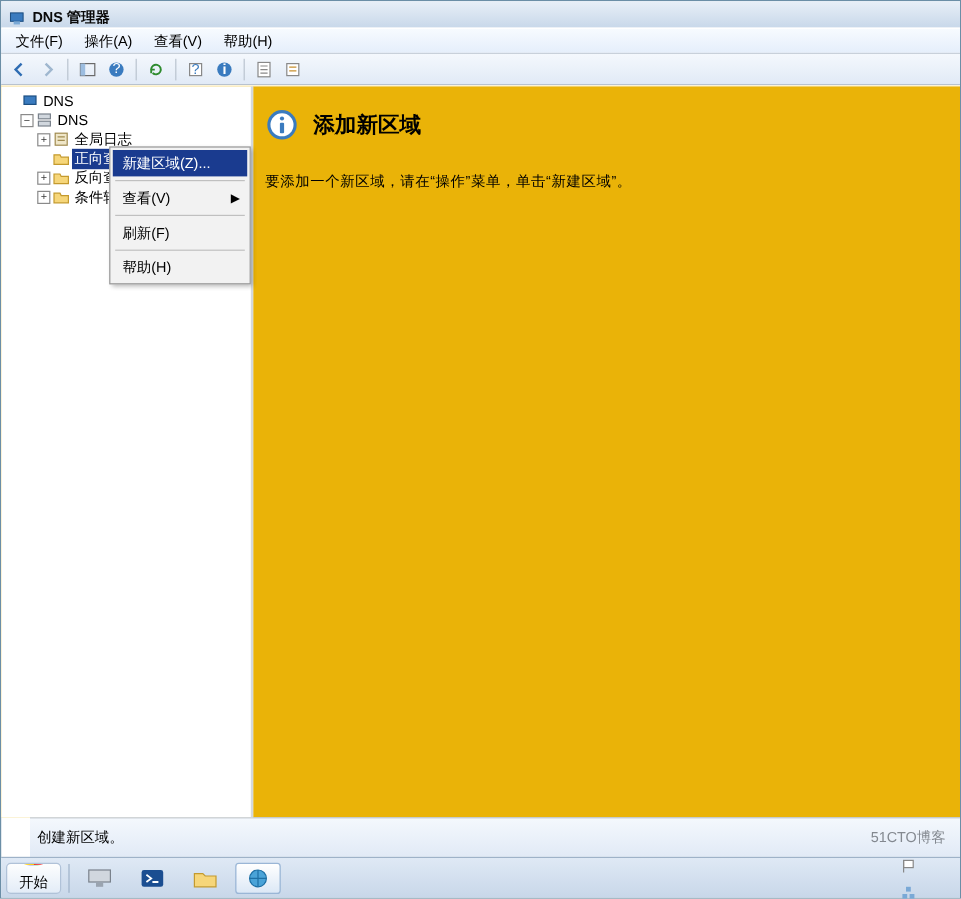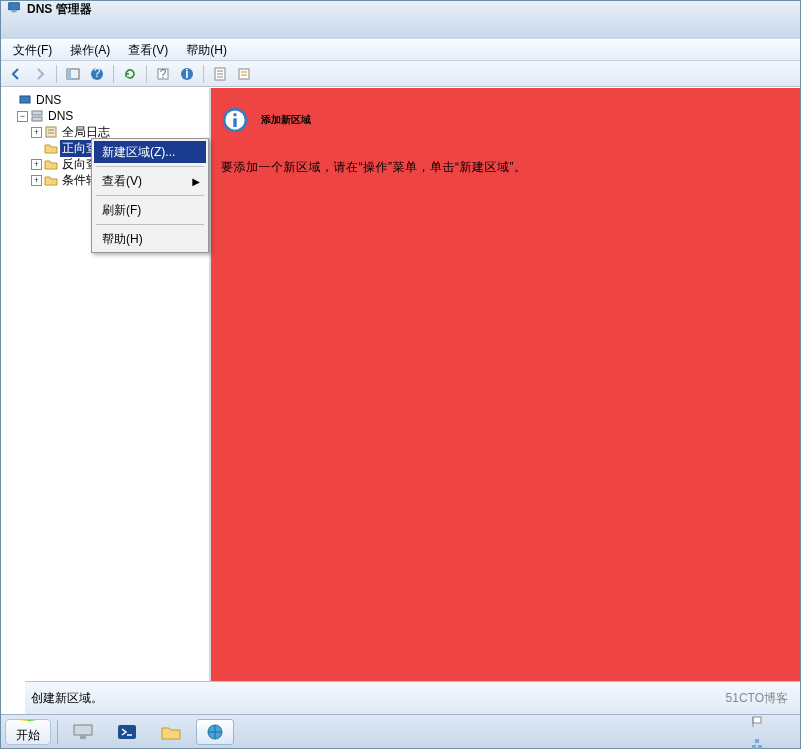--- a/index.html
+++ b/index.html
@@ -1,38 +1,38 @@
 <!DOCTYPE html>
 <html><head>
 <meta charset="utf-8">
 <style>
 * { box-sizing: border-box; margin: 0; padding: 0; font-family: "Microsoft YaHei", "SimSun", Tahoma, sans-serif; font-size: 12px; }
 html, body { width: 801px; height: 749px; overflow: hidden; background: #fff; }
 .window { width: 801px; height: 749px; display: flex; flex-direction: column; border: 1px solid #6b8ea6; }
-.titlebar { height: 38px; background: linear-gradient(#e8eff7,#c8d8ea); display: flex; align-items: flex-start; padding: 0 6px; gap: 6px; color: #0a0a0a; font-weight: bold; }
+.titlebar { height: 22px; background: linear-gradient(#e8eff7,#c8d8ea); display: flex; align-items: flex-end; padding: 0 6px; gap: 6px; color: #0a0a0a; font-weight: bold; }
 .titlebar .ticon { width: 14px; height: 14px; }
 .menubar { height: 22px; background: linear-gradient(#f7fbff,#e5eefb); border-top: 1px solid #fff; border-bottom: 1px solid #c8d0da; display: flex; align-items: center; padding: 0 4px; gap: 2px; }
 .menubar .mitem { padding: 2px 8px; cursor: default; }
 .toolbar { height: 26px; background: linear-gradient(#f4f8fd,#e1eaf6); border-bottom: 1px solid #b8c2ce; display: flex; align-items: center; padding: 0 4px; gap: 2px; }
 .tbtn { width: 22px; height: 22px; display: flex; align-items: center; justify-content: center; border: 1px solid transparent; border-radius: 2px; cursor: default; }
 .tsep { width: 1px; height: 18px; background: #bac4cf; margin: 0 3px; }
-.content { flex: 1; display: flex; background: #ef4444; border-top: 1px solid #fff; min-height: 0; justify-content: flex-end; }
+.content { flex: 1; display: flex; background: #eab308; border-top: 1px solid #fff; min-height: 0; justify-content: flex-end; }
 .tree { width: 210px; border-right: 2px solid #d4d9df; background: #fff; padding: 4px 0; position: relative; }
 .treerow { display: flex; align-items: center; height: 16px; padding-left: 4px; gap: 2px; white-space: nowrap; }
 .treerow .expander { width: 11px; height: 11px; border: 1px solid #8a8a8a; background: #fff; display: flex; align-items: center; justify-content: center; font-size: 9px; line-height: 1; color: #3a3a3a; cursor: default; }
 .treerow .noexp { width: 11px; height: 11px; }
 .treerow .ticonimg { width: 14px; height: 14px; }
 .treerow .label { padding: 0 2px; }
 .treerow.selected .label { background: #1a3b8f; color: #fff; }
 .indent1 { padding-left: 16px; }
 .indent2 { padding-left: 30px; }
 .main { flex: 1; padding: 18px 10px 10px 10px; }
 .mainhead { display: flex; align-items: center; gap: 12px; margin-bottom: 22px; }
 .infoicon { width: 28px; height: 28px; }
-.maintitle { font-size: 10px; font-weight: bold; }
+.maintitle { font-size: 18px; font-weight: bold; }
 .mainbody p { line-height: 22px; letter-spacing: 0.5px; }
 .ctxmenu { position: absolute; left: 90px; top: 50px; width: 118px; background: #f2f2f2; border: 1px solid #979797; box-shadow: 2px 2px 4px rgba(0,0,0,0.3); padding: 2px; }
 .ctxitem { height: 22px; display: flex; align-items: center; padding: 0 18px 0 8px; position: relative; cursor: default; }
 .ctxitem.hi { background: #1a3b8f; color: #fff; }
 .ctxitem .arrow { position: absolute; right: 6px; font-size: 10px; }
 .ctxsep { height: 1px; background: #c0c0c0; margin: 3px 2px; }
 .statusbar { height: 20px; background: linear-gradient(#f4f8fd,#e1eaf6); border-top: 1px solid #b8c2ce; display: flex; align-items: center; padding: 16px 6px; margin-left: 24px; }
 .taskbar { height: 34px; background: linear-gradient(#dfe9f5,#c8d7e9); border-top: 1px solid #9eb2c8; display: flex; align-items: center; padding: 0 4px; gap: 6px; }
 .startbtn { height: 26px; padding: 0 10px; display: flex; align-items: center; gap: 6px; background: linear-gradient(#fdfefe,#e3ecf7); border: 1px solid #b0c2d8; border-radius: 4px; cursor: default; flex-direction: column; }
 .startorb { width: 16px; height: 16px; border-radius: 50%; background: conic-gradient(#e33 0 90deg,#3c3 90deg 180deg,#33e 180deg 270deg,#fc0 270deg 360deg); }

